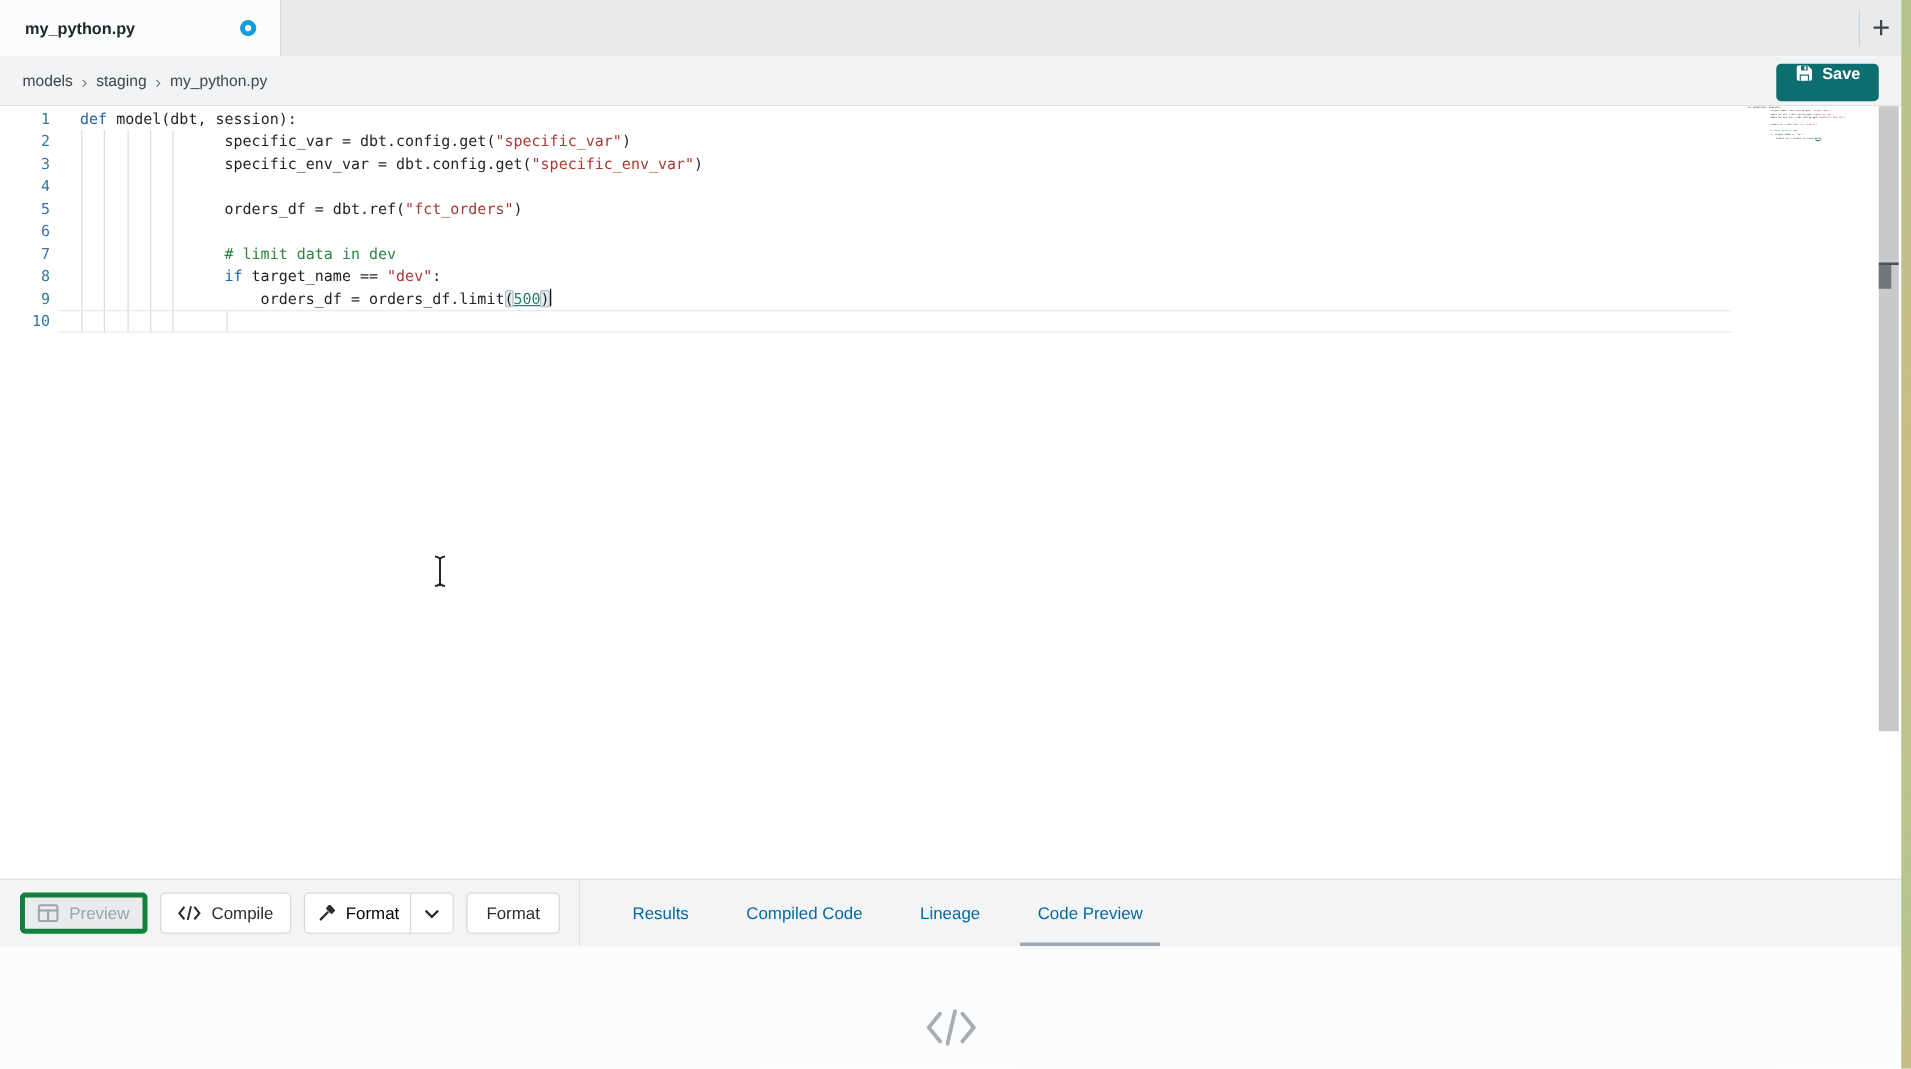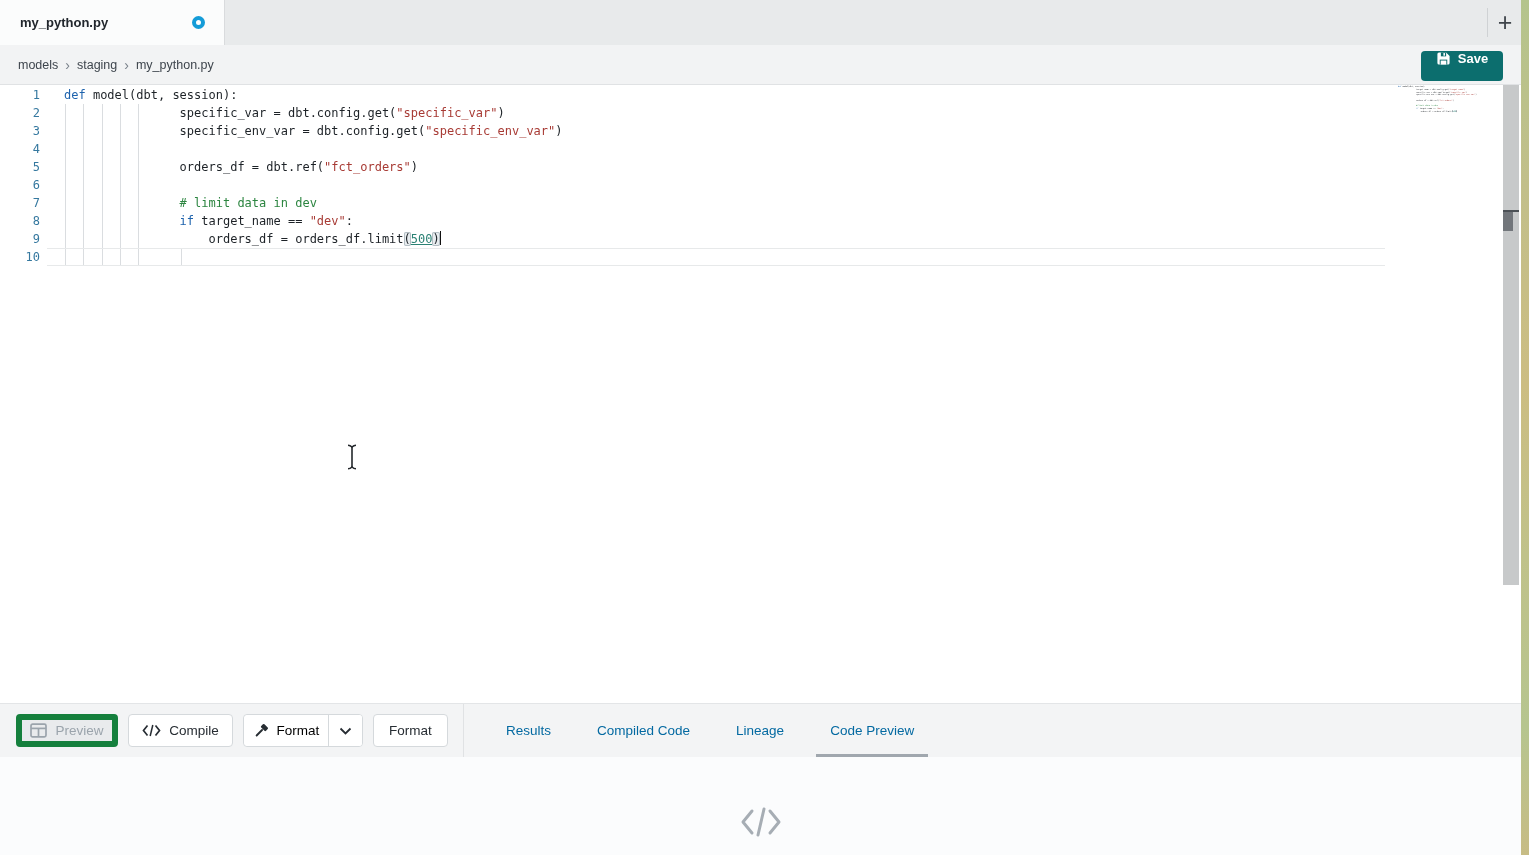--- a/index.html
+++ b/index.html
@@ -63,21 +63,21 @@
   .vscroll-thumb { position:absolute; left:0; top:127px; width:10px; height:19px; background:#72767b; }
 
   
   .mouse-cursor { position:absolute; left:345px; top:358px; }
 
   
   .toolbar { position:absolute; left:0; top:703px; width:1521px; height:54px; background:#f3f4f5;
     border-top:1px solid #e3e5e7; display:flex; align-items:center; padding-left:16px; }
   .btn { height:33px; border-radius:4px; font-family:"Liberation Sans",sans-serif; font-size:13.5px;
     display:flex; align-items:center; justify-content:center; gap:8px; cursor:pointer; }
-  .btn-disabled { background:#e9ebed; border:6px solid #15803d; color:#9ba4ac; width:102px; cursor:default; }
+  .btn-disabled { background:#e9ebed; border:4px solid #15803d; color:#9ba4ac; width:102px; cursor:default; }
   .btn-plain { background:#fff; border:1px solid #d5d9dc; color:#272d33;text-align:right; }
   .btn-compile { width:105px; margin-left:10px; }
   .build-group { display:flex; margin-left:10px; height:33px; border:1px solid #d5d9dc; border-radius:4px;
     background:#fff; overflow:hidden; }
   .build-main { width:84px; border:none; background:#fff; height:100%; }
   .build-chev { width:34px; border:none; border-left:1px solid #d5d9dc; background:#fff; height:100%;
     display:flex; align-items:center; justify-content:center; cursor:pointer; }
   .btn-format { width:75px; margin-left:10px; }
   .toolbar-divider { width:1px; height:54px; background:#e0e2e4; margin-left:15px; }
   .rtabs { display:flex; margin-left:34px; gap:30px; height:54px; }

